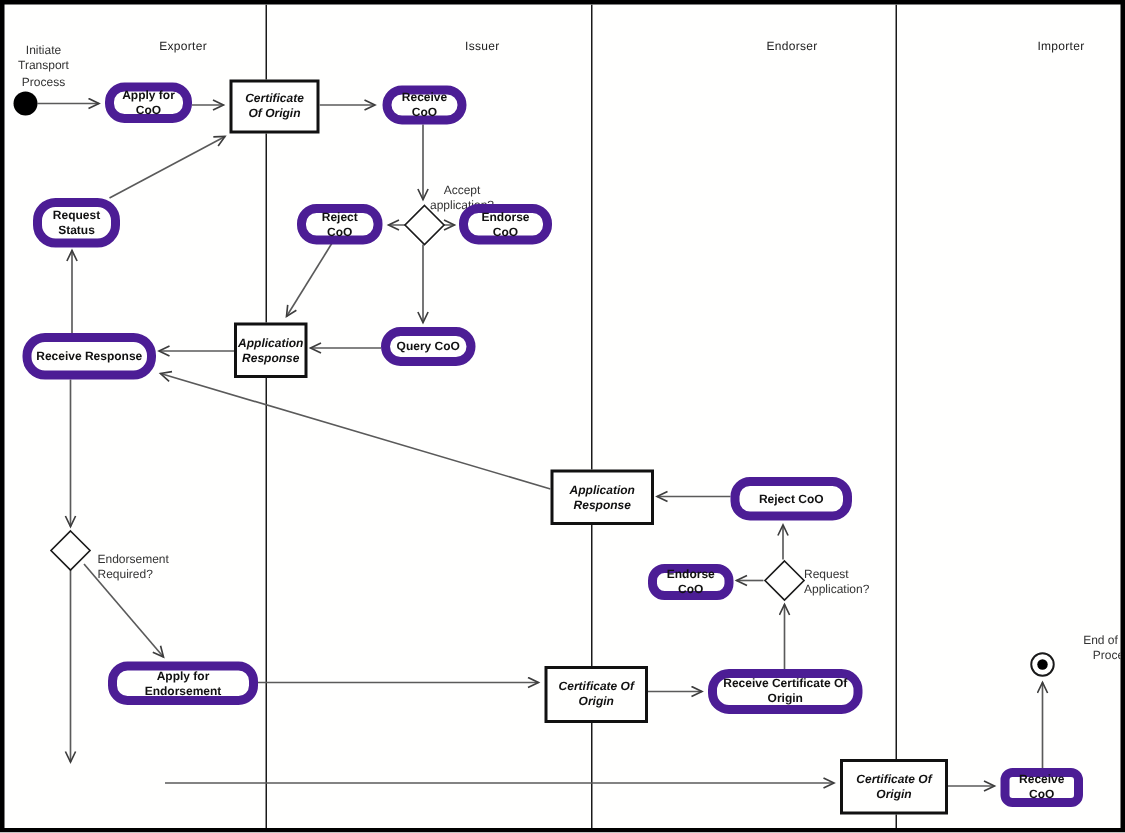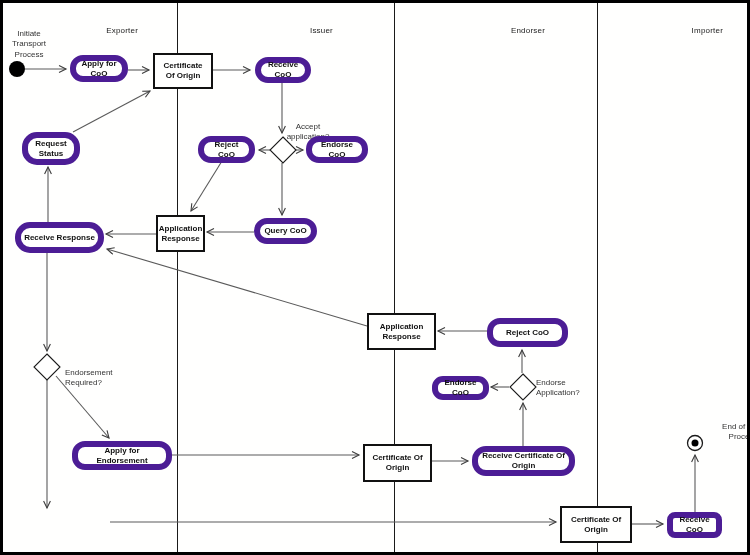--- a/index.html
+++ b/index.html
@@ -14,21 +14,21 @@
     text-align:right;letter-spacing:.2px;margin-top:21px;
   }
   .edge-layer{position:absolute;left:0;top:0;width:744px;height:549px;z-index:2;}
   .node{
     position:absolute;z-index:3;background:#fffffe;border:6px solid #4c1d95;
     display:flex;align-items:center;justify-content:center;text-align:center;
     font-size:8px;font-weight:bold;color:#111;line-height:1.25;padding:1px 3px;
     box-sizing:border-box;
   }
   .action{border-radius:13px;}
-  .object{border:2px solid #111;border-radius:0;}
+  .object{border:2px solid #111;font-style:italic;border-radius:0;}
   .flabel{
     position:absolute;z-index:1;font-size:8px;color:#333;line-height:1.3;margin-top:12px;
   }
   .center{text-align:center;}
 </style>
 </head>
 <body>
 
 <div class="canvas">
 
@@ -37,21 +37,21 @@
   <div class="divider" style="left:594px"></div>
 
   <div class="lane-header" style="left:35px;width:100px">Exporter</div>
   <div class="lane-header" style="left:230px;width:100px">Issuer</div>
   <div class="lane-header" style="left:442px;width:100px">Endorser</div>
   <div class="lane-header" style="left:620px;width:100px">Importer</div>
 
   <div class="flabel center" style="left:3px;top:14px;width:46px">Initiate Transport Process</div>
   <div class="flabel center" style="left:281px;top:107px;width:48px">Accept application?</div>
   <div class="flabel" style="left:62px;top:353px;width:52px">Endorsement Required?</div>
-  <div class="flabel" style="left:533px;top:363px;width:48px">Endorse Application?</div>
+  <div class="flabel" style="left:533px;top:363px;width:48px">Request Application?</div>
   <div class="flabel center" style="left:715px;top:407px;width:50px">End of CoO Process</div>
 
   <svg class="edge-layer" xmlns="http://www.w3.org/2000/svg">
     <defs>
       <marker id="arr" markerWidth="12" markerHeight="10" refX="8" refY="4" orient="auto" markerUnits="userSpaceOnUse">
         <path d="M1,0.6 L8,4 L1,7.4" fill="none" stroke="#3d3d3d" stroke-width="1.1"></path>
       </marker>
     </defs>
     <g stroke="#5a5a5a" stroke-width="1.1" fill="none">
       <line x1="22" y1="66" x2="63" y2="66" marker-end="url(#arr)"></line>

